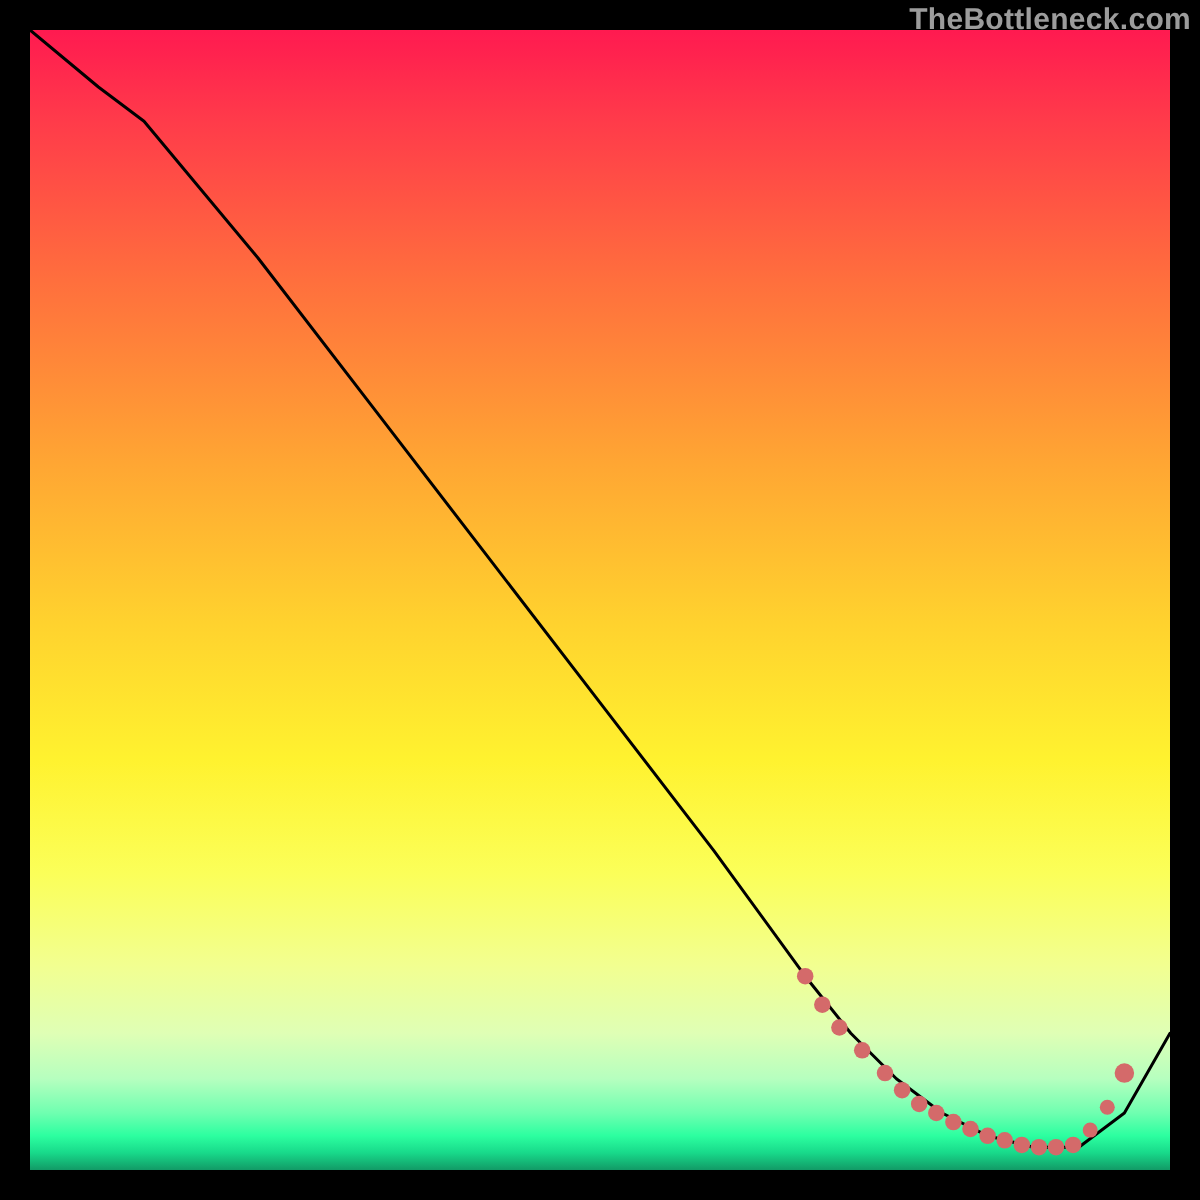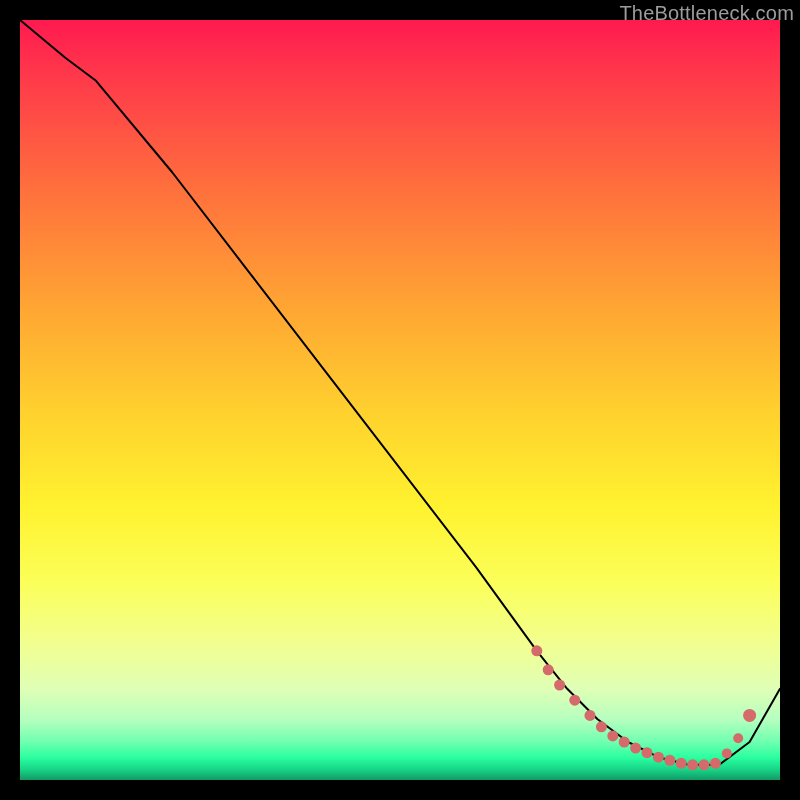--- a/index.html
+++ b/index.html
@@ -56,21 +56,21 @@
     width: 100%;
     height: 100%;
   }
   .watermark {
     position: absolute;
     right: 6px;
     top: 2px;
     color: #9c9c9c;
     font-size: 20px;
     letter-spacing: 0.2px;
-    font-weight: 400;
+    font-weight: 700;
   }
 </style>
 </head>
 <body>
 
 <div class="stage">
 
   <div class="plot">
     <div class="gradient"></div>
     <svg class="svg-layer" viewBox="0 0 760 760" preserveAspectRatio="none">

